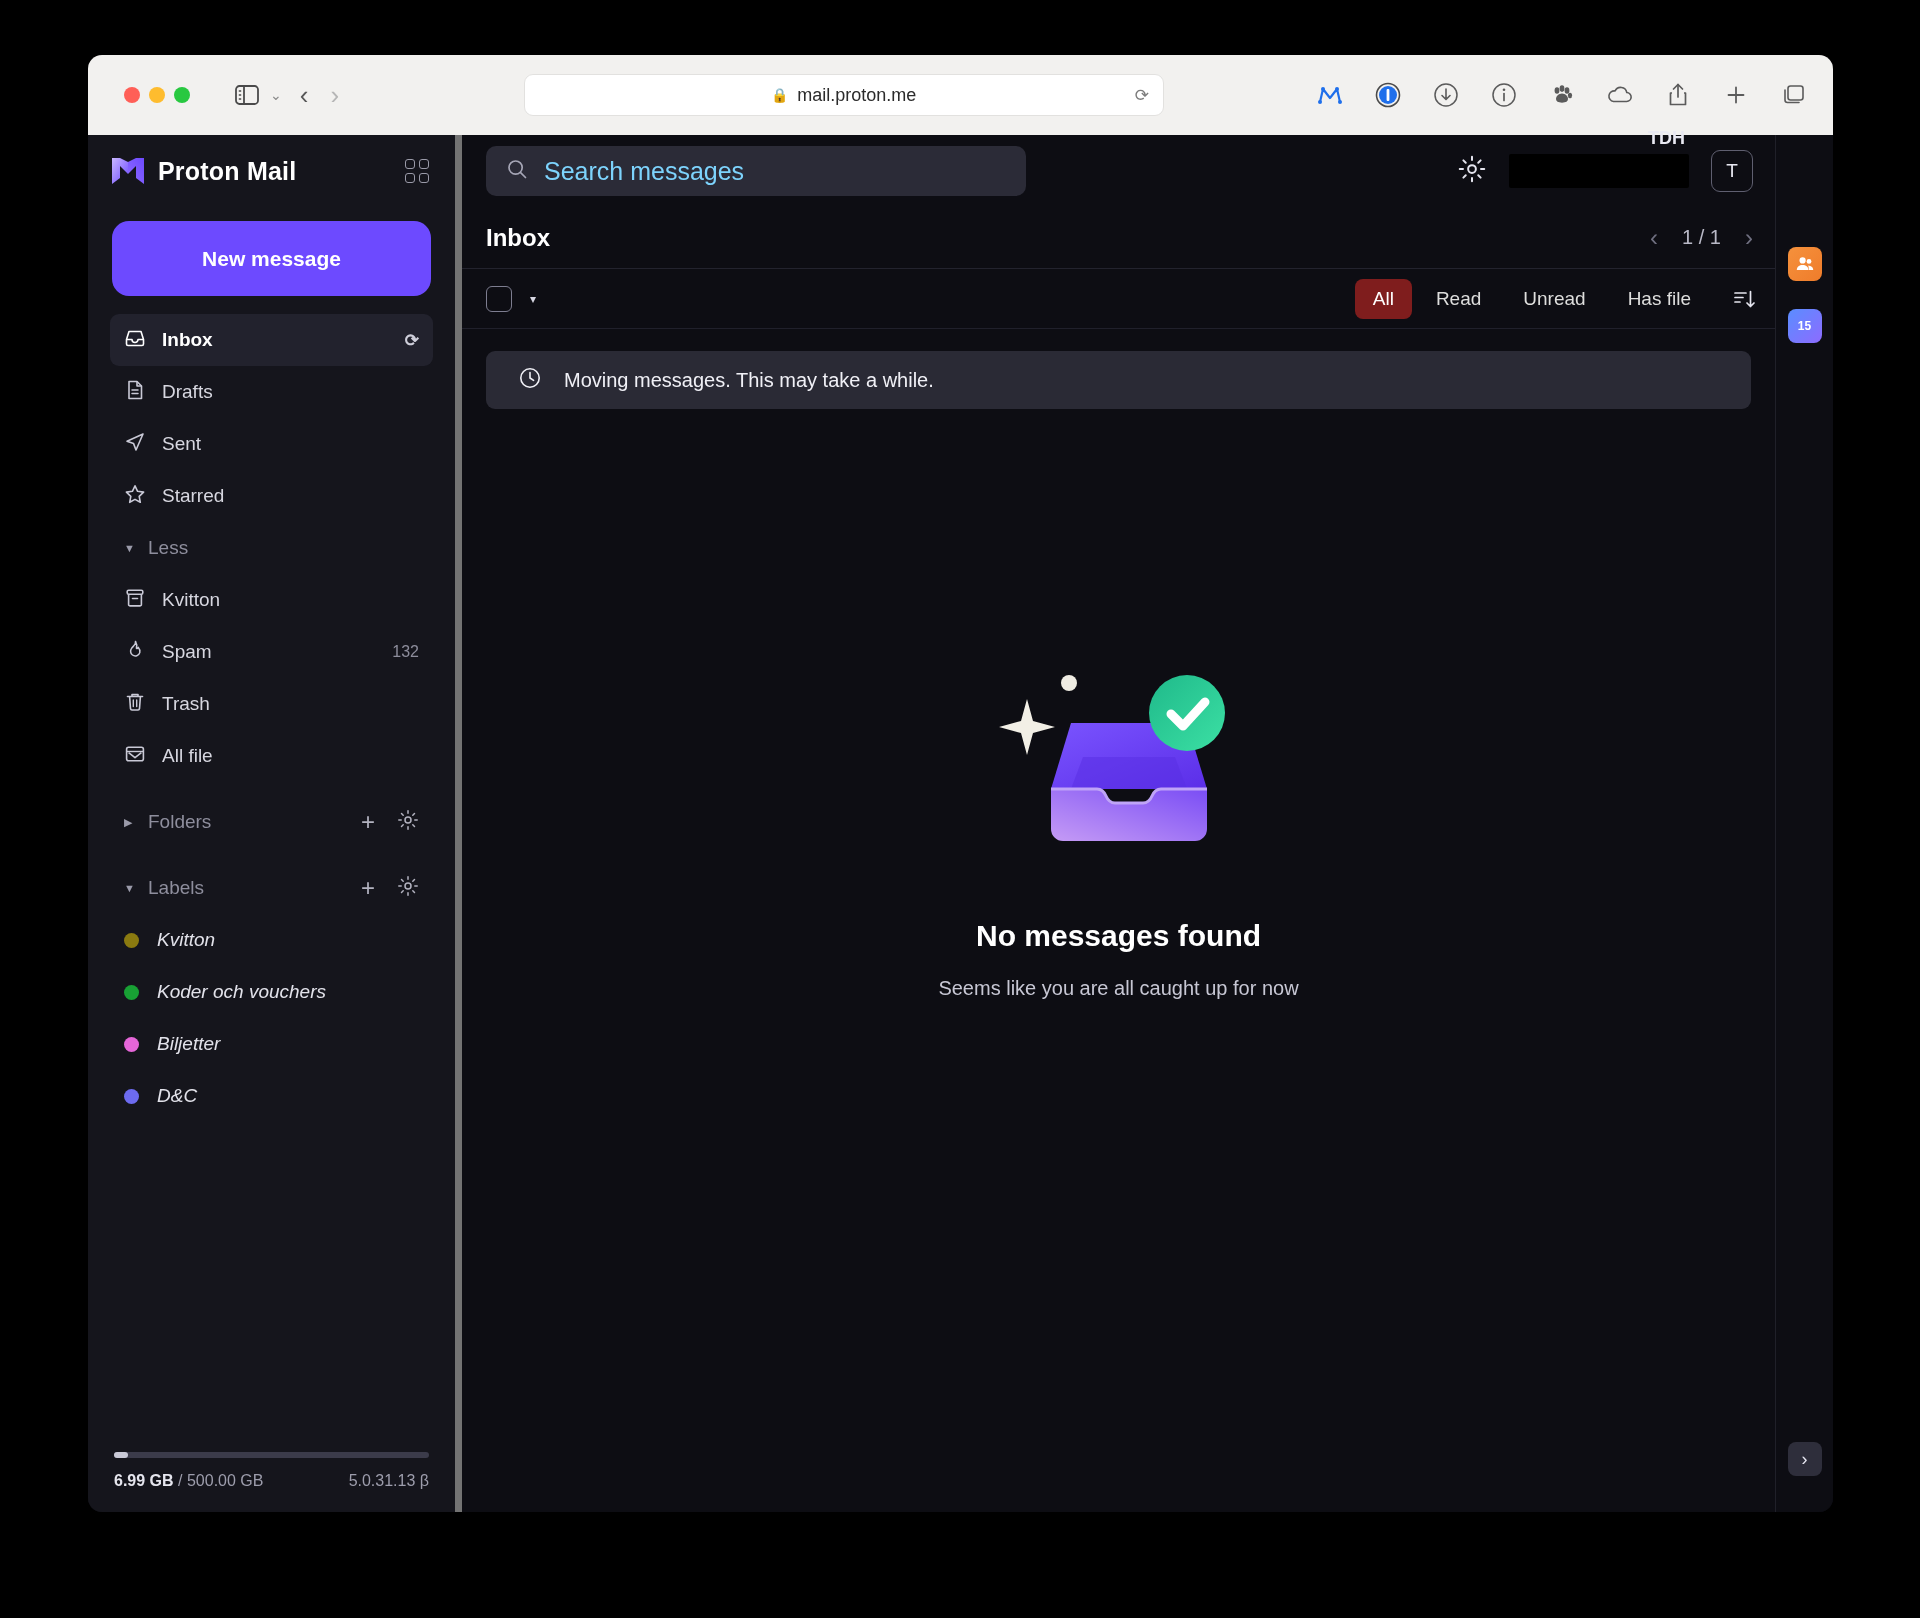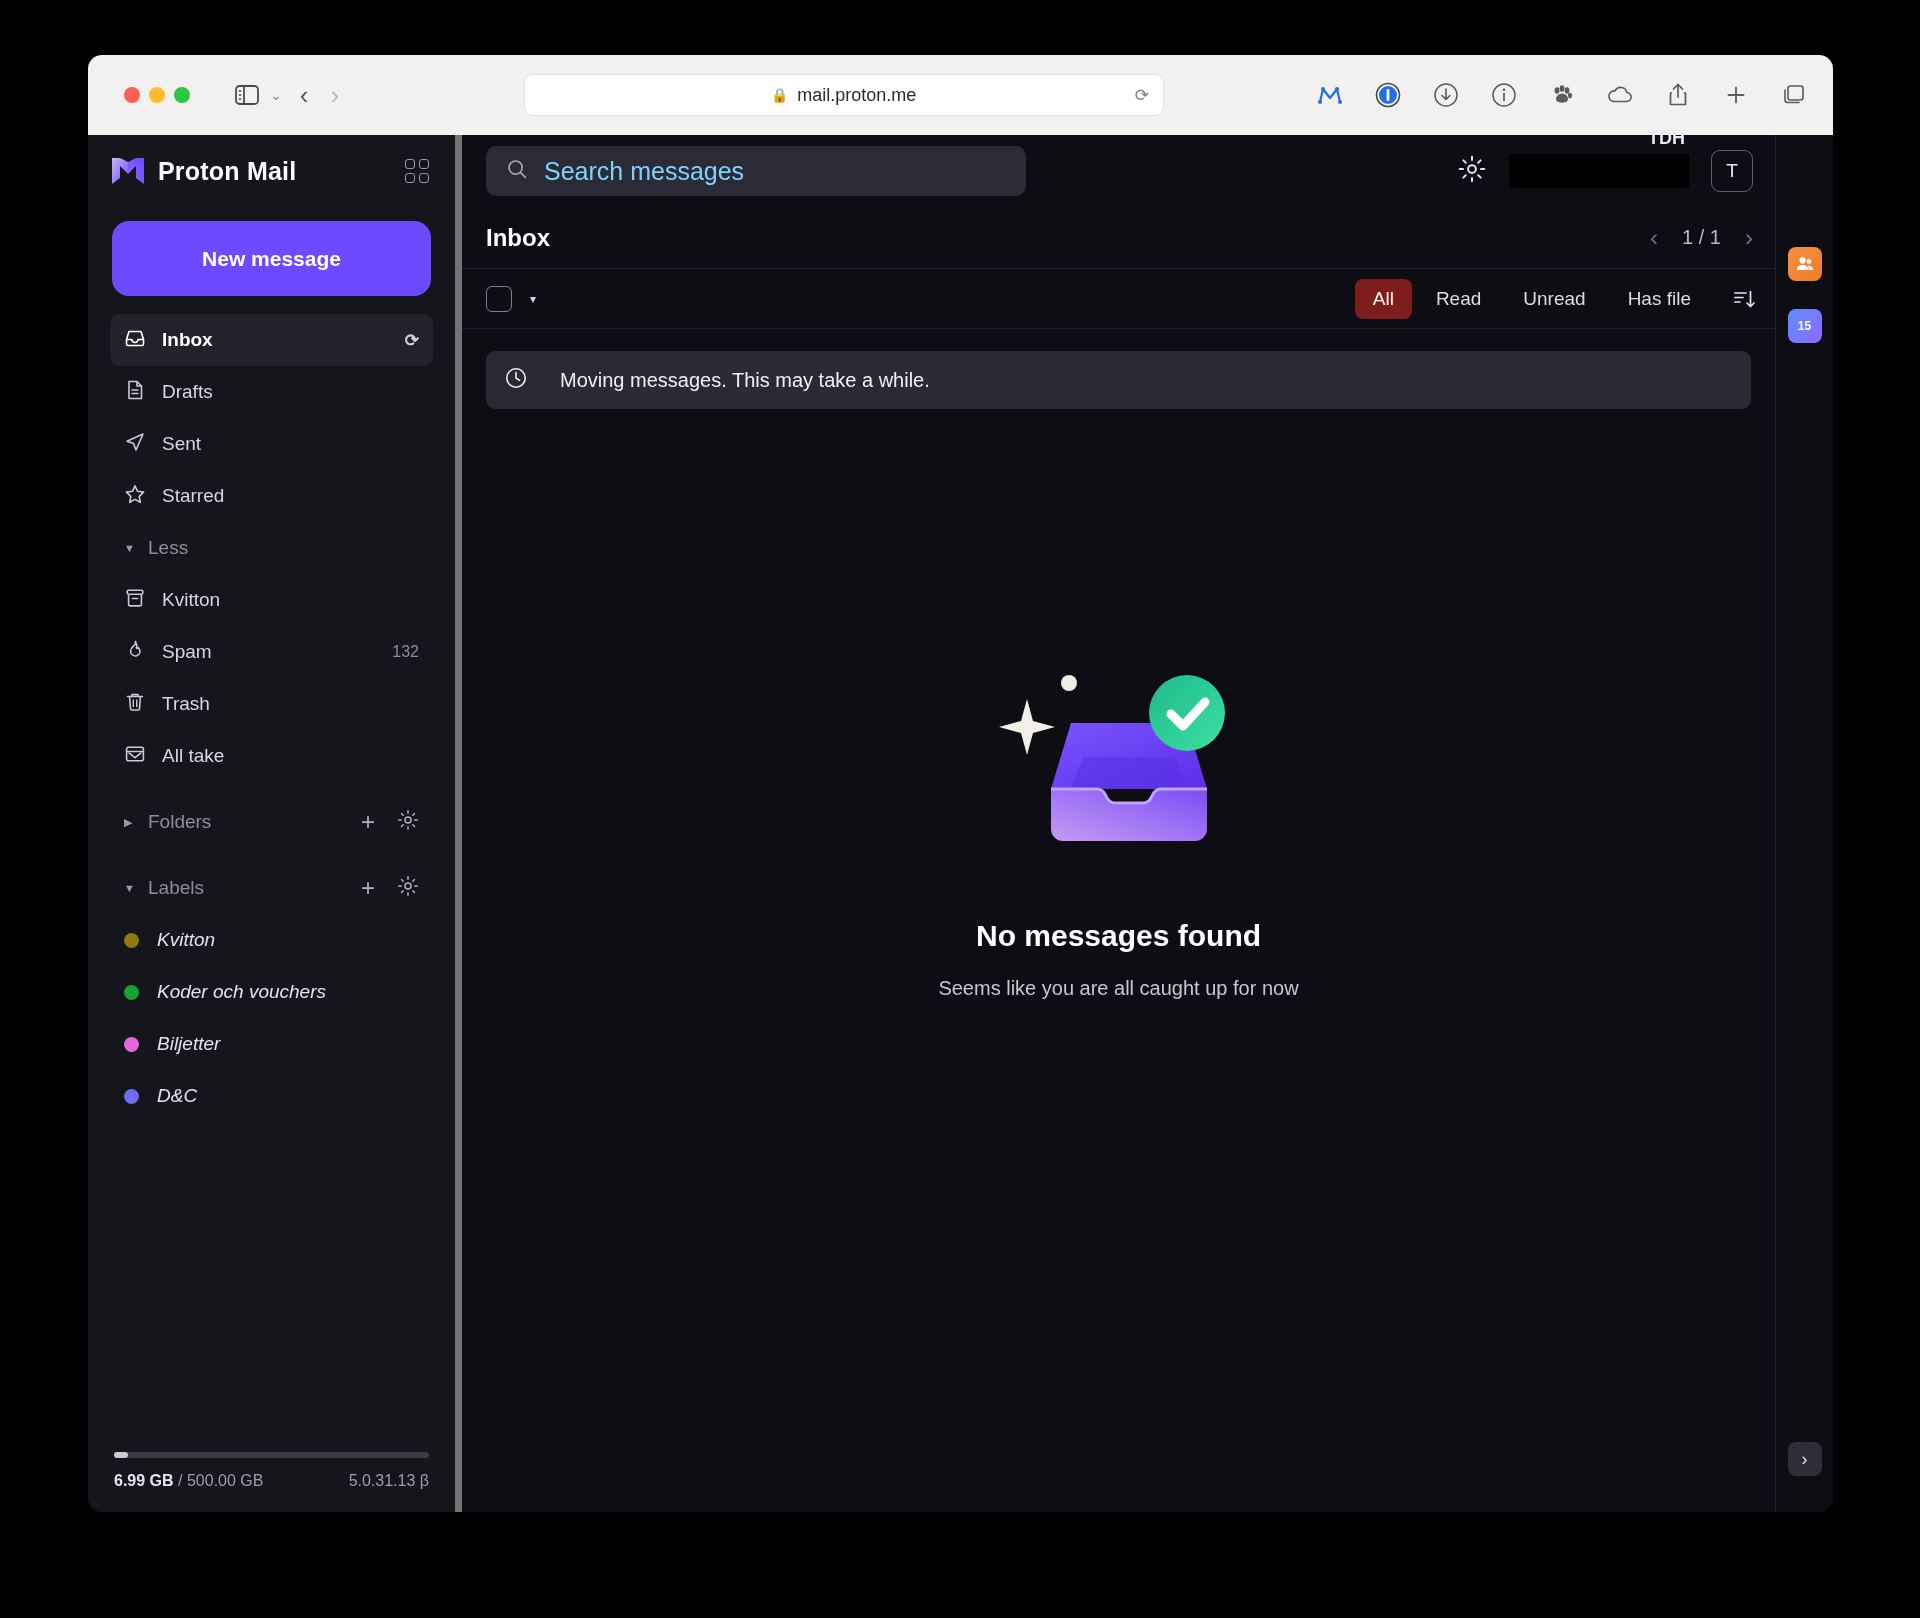--- a/index.html
+++ b/index.html
@@ -216,22 +216,22 @@
     padding: 9px 18px; border-radius: 8px;
     color: #dededd; font-size: 19px; background: transparent;
     border: none; font-family: inherit; cursor: pointer;
   }
   .fbtn.active { background: #7f1d1d; color: #fff; }
   .sorticon { margin-left: 16px; color: #e6e6f0; display: flex; align-items: center; }
 
   .banner {
     margin: 22px 24px 0 24px;
     height: 58px; background: #2a2a35; border-radius: 9px;
-    display: flex; align-items: center; gap: 32px;
-    padding: 0 18px;
+    display: flex; align-items: center; gap: 22px;
+    padding: 0 32px;
     color: #f0f0f6; font-size: 20px;
   }
 
   .empty {
     flex: 1; display: flex; flex-direction: column;
     align-items: center; justify-content: center;
     gap: 4px;
     padding-bottom: 260px;
   }
   .empty h2 { color: #fff; font-size: 30px; margin-top: 34px; }
@@ -473,21 +473,21 @@
         </div>
 
         <div class="navitem">
           <span>
             <svg width="22" height="22" viewBox="0 0 22 22" fill="none">
               <rect x="2.6" y="4.2" width="16.8" height="13.6" rx="2" stroke="#c9c9d6" stroke-width="1.6"></rect>
               <path d="M2.6 8.5h16.8" stroke="#c9c9d6" stroke-width="1.4"></path>
               <path d="M4.6 9.6l6.4 5 6.4-5" stroke="#c9c9d6" stroke-width="1.6" stroke-linejoin="round"></path>
             </svg>
           </span>
-          <span>All take</span>
+          <span>All file</span>
         </div>
 
         <div class="section-head" style="margin-top:14px">
           <span class="tri">▶</span>
           <span>Folders</span>
           <span class="acts">
             <span class="plus">+</span>
             <span>
               <svg width="22" height="22" viewBox="0 0 22 22" fill="none">
                 <circle cx="11" cy="11" r="3" stroke="#b3b3c0" stroke-width="1.5"></circle>

